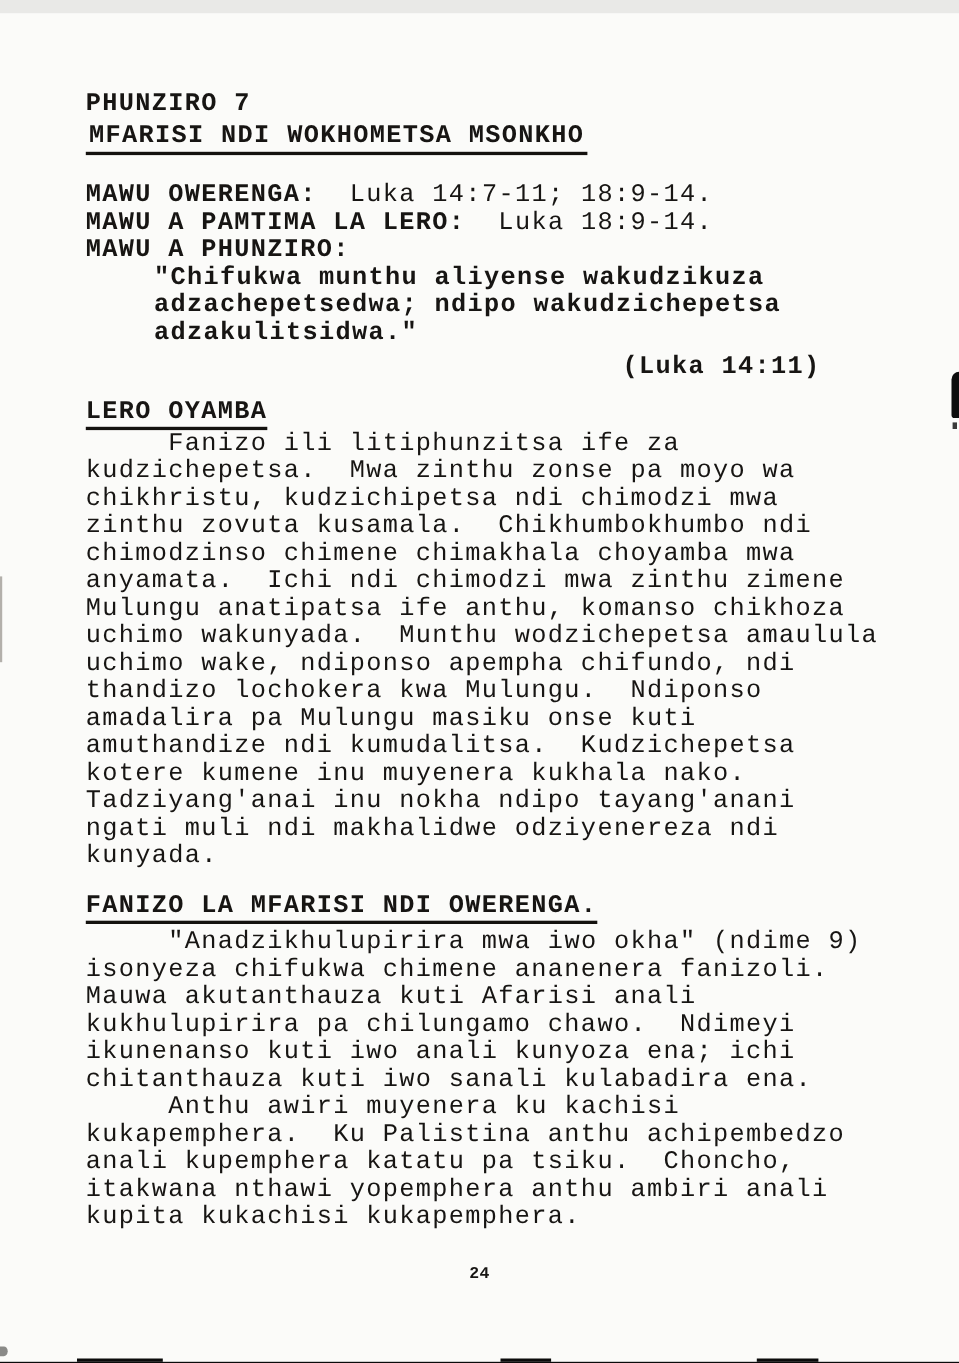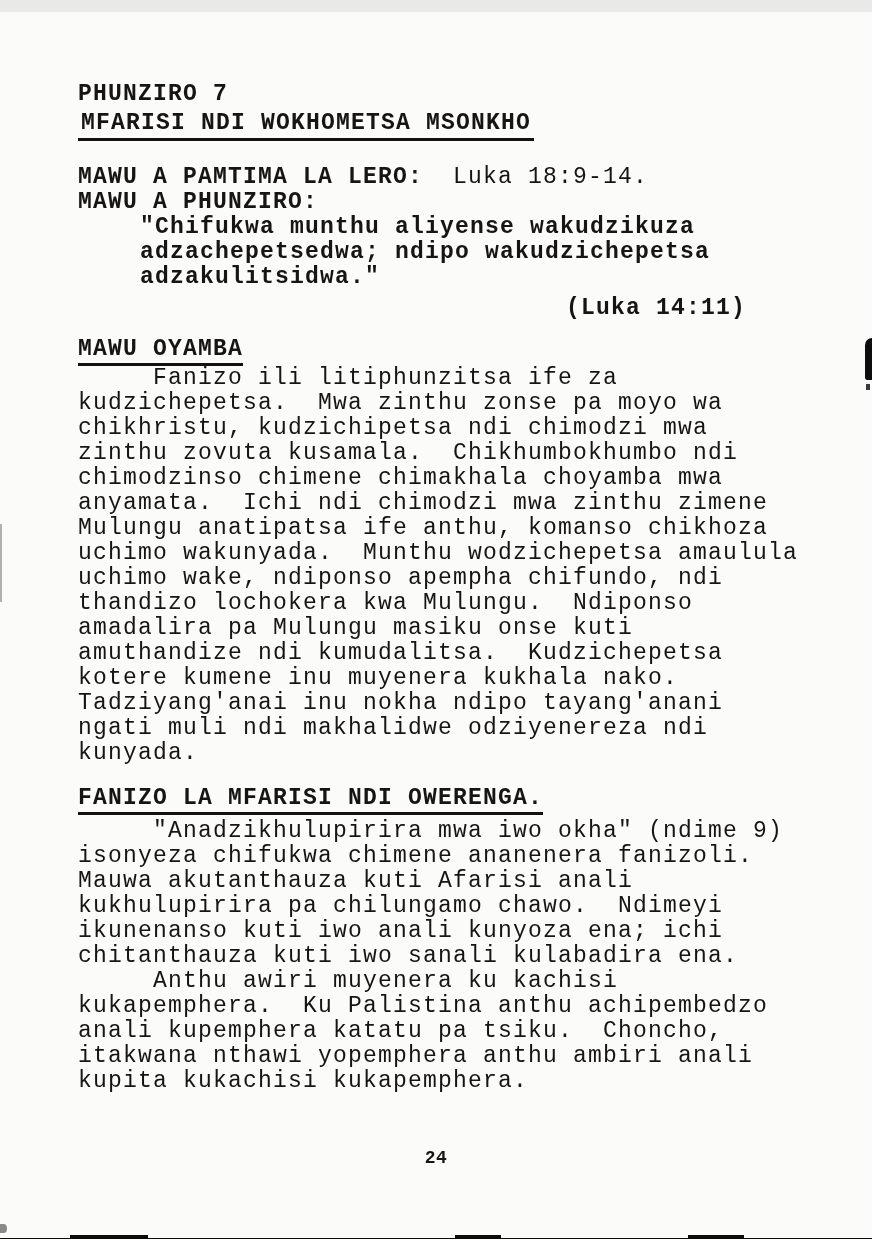--- a/index.html
+++ b/index.html
@@ -66,21 +66,21 @@
   }
   .sec2-head-row { margin-bottom: 4px; }
   .para { white-space: pre-wrap; }
 
   .page-number {
     position: absolute;
     left: 0;
     width: 100%;
     bottom: 80px;
     text-align: center;
-    font-size: 18px;
+    font-size: 15px;
     font-weight: 700;
     letter-spacing: 0.5px;
   }
 
   
   .bottom-bar {
     position: absolute;
     left: 0;
     bottom: 0;
     width: 100%;
@@ -131,34 +131,35 @@
 
 <div class="page">
   <div class="content">
 
     <div class="lesson-no">PHUNZIRO 7</div>
 
     <div class="title-row">
       <span class="doc-title">MFARISI NDI WOKHOMETSA MSONKHO</span>
     </div>
 
+    <div class="hline"><span class="bold">MAWU OWERENGA:</span><span>  Luka 14:7-11; 18:9-14.</span></div>
 
     <div class="hline"><span class="bold">MAWU A PAMTIMA LA LERO:</span><span>  Luka 18:9-14.</span></div>
 
     <div class="hline"><span class="bold">MAWU A PHUNZIRO:</span><span></span></div>
 
     <div class="quote">"Chifukwa munthu aliyense wakudzikuza
 adzachepetsedwa; ndipo wakudzichepetsa
 adzakulitsidwa."</div>
 
     <div class="reference">(Luka 14:11)</div>
 
     <div class="section-1">
       <div>
-        <span class="section-heading">MAWU OYAMBA</span>
+        <span class="section-heading">LERO OYAMBA</span>
       </div>
       <div class="para">     Fanizo ili litiphunzitsa ife za
 kudzichepetsa.  Mwa zinthu zonse pa moyo wa
 chikhristu, kudzichipetsa ndi chimodzi mwa
 zinthu zovuta kusamala.  Chikhumbokhumbo ndi
 chimodzinso chimene chimakhala choyamba mwa
 anyamata.  Ichi ndi chimodzi mwa zinthu zimene
 Mulungu anatipatsa ife anthu, komanso chikhoza
 uchimo wakunyada.  Munthu wodzichepetsa amaulula
 uchimo wake, ndiponso apempha chifundo, ndi

